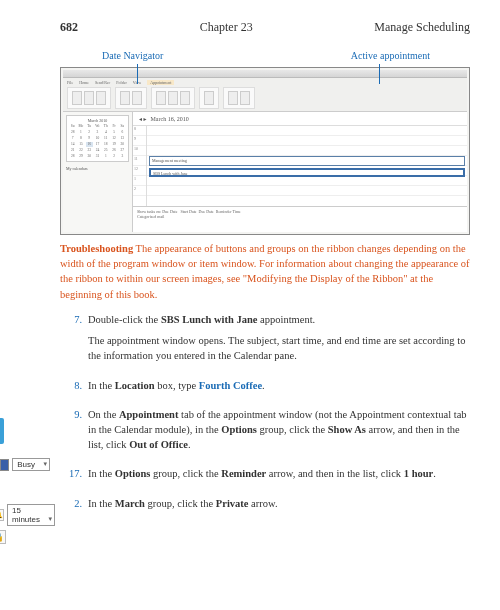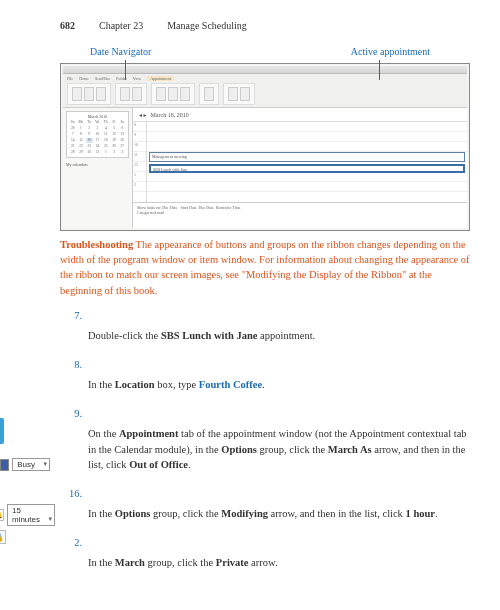--- a/index.html
+++ b/index.html
@@ -1,20 +1,20 @@
 <!DOCTYPE html>
 <html><head>
 <meta charset="utf-8">
 <style>
   * { box-sizing: border-box; margin: 0; padding: 0; }
   body { font-family: Georgia, serif; font-size: 11px; color: #333; background: #fff; width: 500px; }
   .page { padding: 20px 30px 20px 60px; position: relative; }
-  .header { display: flex; gap: 24px; font-size: 10px; margin-bottom: 15px; }
+  .header { display: flex; gap: 24px; font-size: 12px; margin-bottom: 15px; justify-content: space-between; }
   .pagenum { font-weight: bold; }
-  .callouts { display: flex; justify-content: space-between; color: #1a6bb5; font-size: 10px; margin: 10px 40px 6px 30px; position: relative; }
+  .callouts { display: flex; justify-content: space-between; color: #1a6bb5; font-size: 10px; margin: 10px 40px 6px 42px; position: relative; }
   .callouts .line { position: absolute; width: 1px; background: #1a6bb5; height: 20px; top: 14px; }
   .line-left { left: 35px; }
   .line-right { right: 50px; }
   .screenshot { border: 1px solid #888; background: #f4f4f2; margin-bottom: 6px; padding: 2px; font-size: 5px; color: #555; }
   .ss-titlebar { height: 8px; background: linear-gradient(#e8e8e8,#d5d5d5); border-bottom: 1px solid #bbb; }
   .ss-ribbon { background: #f0f0ee; border-bottom: 1px solid #ccc; padding: 2px 4px; }
   .ss-tabs { display:flex; gap:6px; font-size:4px; color:#666; margin-bottom:2px; }
   .ss-groups { display:flex; gap:4px; }
   .ss-group { border:1px solid #ddd; background:#fafafa; padding:2px 4px; display:flex; gap:2px; align-items:center; height:22px; }
   .ss-btn { width:10px; height:14px; background:#eee; border:1px solid #ccc; }
@@ -36,21 +36,21 @@
   .ss-appt.sel { border:2px solid #3a6da8; }
   .ss-tasks { height:26px; border-top:1px solid #ccc; font-size:4px; padding:2px 4px; color:#666; }
   .caption { font-style: italic; font-size: 9px; color: #555; margin: 6px 0 12px 0; }
   .para { font-size: 10.5px; line-height: 1.45; margin-bottom: 10px; }
   .troubleshoot { color: #d9541e; }
   .troubleshoot .lead { font-weight: bold; font-family: Liberation Serif, serif; }
   .steps { list-style: none; }
   .steps li { display:flex; font-size:10.5px; line-height:1.45; margin-bottom:8px; }
   .steps .num { color:#1a6bb5; width:22px; text-align:right; margin-right:6px; flex-shrink:0; }
   .steps .body { flex:1; }
-  .steps .body p { margin-bottom:6px;margin-top:20px; }
+  .steps .body p { margin-bottom:6px; }
   .bold { font-weight: bold; }
   .blue { color:#1a6bb5; font-weight:bold; }
   .margin-tab { position:absolute; left:0; width:50px; font-size:8px; font-family:Arial,sans-serif; }
   .busy-box { display:flex; align-items:center; gap:3px; }
   .busy-box .sw { width:14px; height:12px; background:#3a5fa8; border:1px solid #888; }
   .busy-box .fld { border:1px solid #999; background:#fff; padding:1px 14px 1px 4px; position:relative; }
   .busy-box .fld::after { content:"▾"; position:absolute; right:2px; font-size:7px; color:#666; }
   .remind-box { display:flex; align-items:center; gap:3px; }
   .remind-box .ico { width:12px; height:12px; border:1px solid #bbb; background:#f8f8f8; font-size:8px; text-align:center; line-height:10px; }
   .remind-box .fld { border:1px solid #999; background:#fff; padding:1px 14px 1px 4px; position:relative; }
@@ -193,49 +193,50 @@
           &nbsp;&nbsp;<span>Start Date</span>&nbsp;&nbsp;<span>Due Date</span>&nbsp;&nbsp;<span>Reminder Time</span>
           <div>Categorized mail</div>
         </div>
       </div>
     </div>
   </div>
 
 
   <p class="para troubleshoot">
     <span class="lead">Troubleshooting</span>
-    <span>The appearance of buttons and groups on the ribbon changes depending on the width of the program window or item window. For information about changing the appearance of the ribbon to match our screen images, see "Modifying the Display of the Ribbon" at the beginning of this book.</span>
+    <span>The appearance of buttons and groups on the ribbon changes depending on the width of the program window or item window. For information about changing the appearance of the ribbon to within our screen images, see "Modifying the Display of the Ribbon" at the beginning of this book.</span>
   </p>
 
 
   <div class="sidebar-accent"></div>
 
   <ol class="steps">
     <li>
       <span class="num">7.</span>
       <div class="body">
         <p><span>Double-click the </span><span class="bold">SBS Lunch with Jane</span><span> appointment.</span></p>
+        <p>The appointment window opens. The subject, start time, and end time are set according to the information you entered in the Calendar pane.</p>
       </div>
     </li>
     <li>
       <span class="num">8.</span>
       <div class="body">
         <p><span>In the </span><span class="bold">Location</span><span> box, type </span><span class="blue">Fourth Coffee</span><span>.</span></p>
       </div>
     </li>
     <li>
       <span class="num">9.</span>
       <div class="body">
-        <p><span>On the </span><span class="bold">Appointment</span><span> tab of the appointment window (not the Appointment contextual tab in the Calendar module), in the </span><span class="bold">Options</span><span> group, click the </span><span class="bold">March As</span><span> arrow, and then in the list, click </span><span class="bold">Out of Office</span><span>.</span></p>
-      </div>
-    </li>
-    <li>
-      <span class="num">16.</span>
-      <div class="body">
-        <p><span>In the </span><span class="bold">Options</span><span> group, click the </span><span class="bold">Modifying</span><span> arrow, and then in the list, click </span><span class="bold">1 hour</span><span>.</span></p>
+        <p><span>On the </span><span class="bold">Appointment</span><span> tab of the appointment window (not the Appointment contextual tab in the Calendar module), in the </span><span class="bold">Options</span><span> group, click the </span><span class="bold">Show As</span><span> arrow, and then in the list, click </span><span class="bold">Out of Office</span><span>.</span></p>
+      </div>
+    </li>
+    <li>
+      <span class="num">17.</span>
+      <div class="body">
+        <p><span>In the </span><span class="bold">Options</span><span> group, click the </span><span class="bold">Reminder</span><span> arrow, and then in the list, click </span><span class="bold">1 hour</span><span>.</span></p>
       </div>
     </li>
     <li>
       <span class="num">2.</span>
       <div class="body">
         <p><span>In the </span><span class="bold">March</span><span> group, click the </span><span class="bold">Private</span><span> arrow.</span></p>
       </div>
     </li>
   </ol>
 

